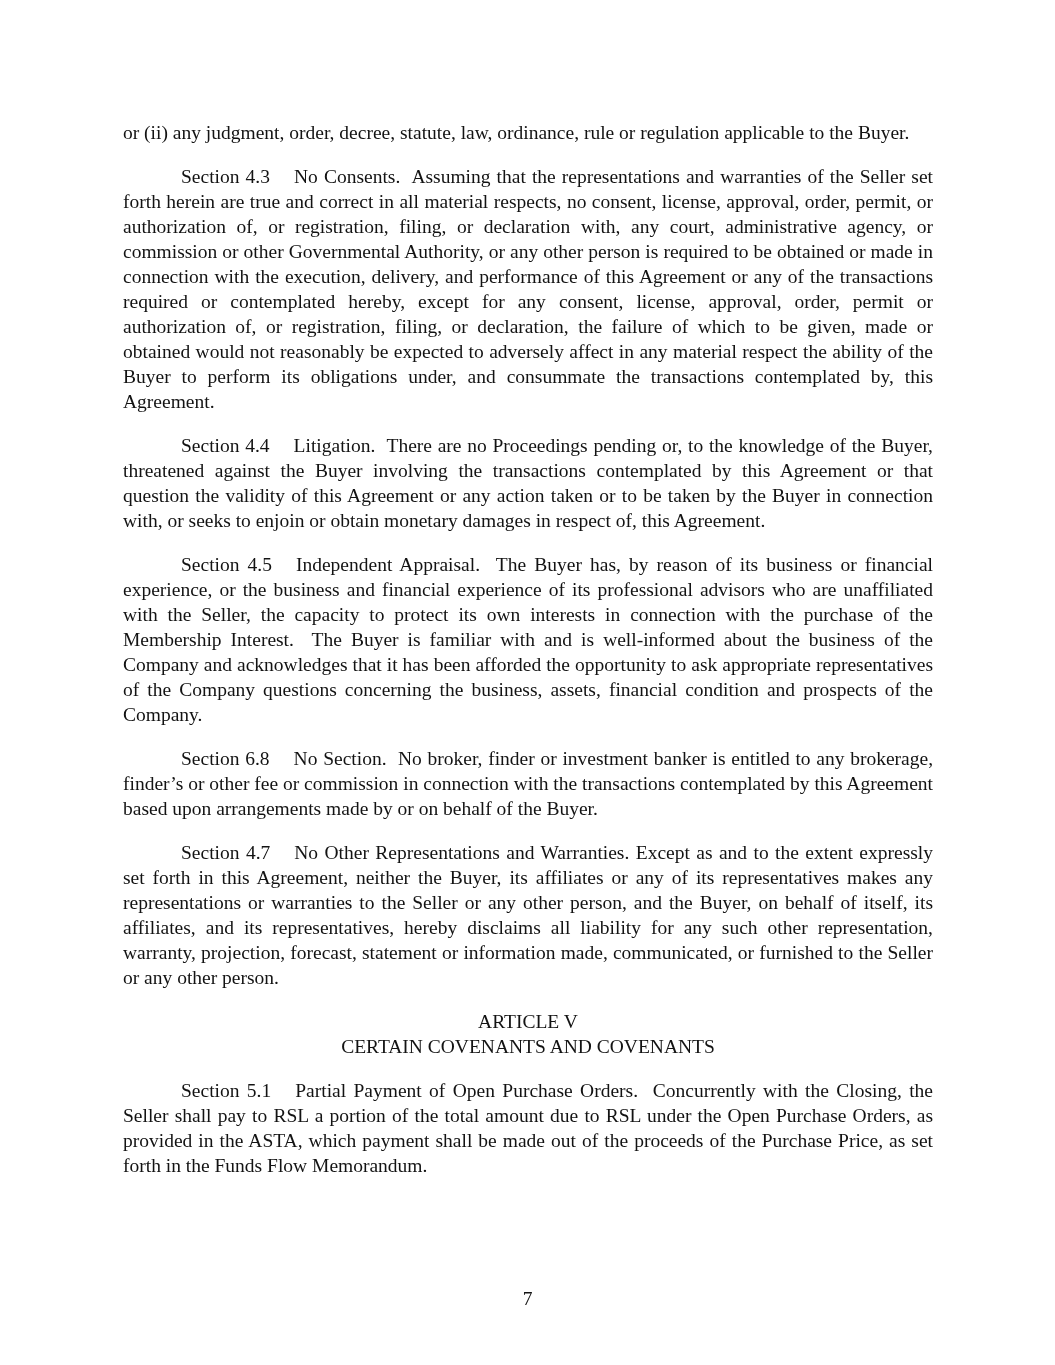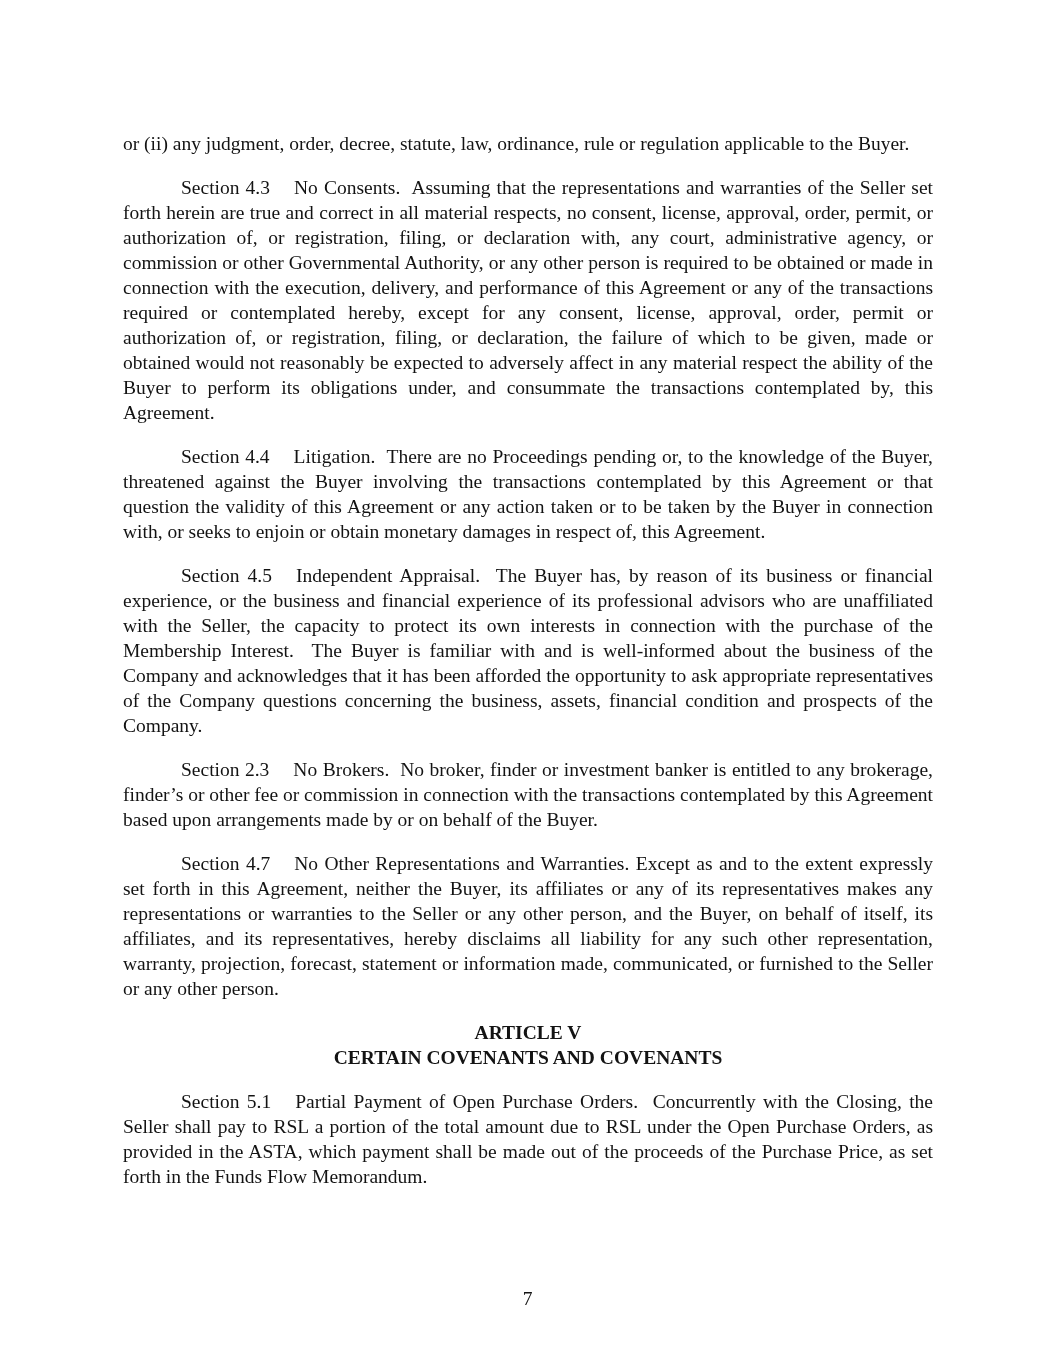--- a/index.html
+++ b/index.html
@@ -19,41 +19,41 @@
     color: #131313;
     overflow: hidden;
   }
   .content {
     position: absolute;
     top: 116px;
     left: 123px;
     width: 810px;
   }
   .content p {
-    margin: 15px 0 19px 0;
+    margin: 4px 0 19px 0;
     text-align: justify;
   }
   p.section-para {
     text-indent: 58px;
   }
   p.noindent {
     text-indent: 0;
   }
   .tab {
     display: inline-block;
     width: 24px;
   }
   .heading {
     text-underline-offset: 2px;
     text-decoration-thickness: 1.5px;
   }
   .article-block {
     margin: 5px 0 19px 0;
     text-align: center;
-    font-weight: bold;
+    font-weight: normal;
   }
   .article-block .line {
     display: block;
   }
   .footer {
     position: absolute;
     top: 1286px;
     left: 0;
     width: 100%;
     text-align: center;
@@ -66,21 +66,21 @@
   <div class="content">
 
     <p class="noindent"><span>or (ii) any judgment, order, decree, statute, law, ordinance, rule or regulation applicable to the Buyer.</span></p>
 
     <p class="section-para"><span>Section 4.3</span><span class="tab"></span><span class="heading">No Consents</span><span>.&nbsp; </span><span>Assuming that the representations and warranties of the Seller set forth herein are true and correct in all material respects, no consent, license, approval, order, permit, or authorization of, or registration, filing, or declaration with, any court, administrative agency, or commission or other Governmental Authority, or any other person is required to be obtained or made in connection with the execution, delivery, and performance of this Agreement or any of the transactions required or contemplated hereby, except for any consent, license, approval, order, permit or authorization of, or registration, filing, or declaration, the failure of which to be given, made or obtained would not reasonably be expected to adversely affect in any material respect the ability of the Buyer to perform its obligations under, and consummate the transactions contemplated by, this Agreement.</span></p>
 
     <p class="section-para"><span>Section 4.4</span><span class="tab"></span><span class="heading">Litigation</span><span>.&nbsp; </span><span>There are no Proceedings pending or, to the knowledge of the Buyer, threatened against the Buyer involving the transactions contemplated by this Agreement or that question the validity of this Agreement or any action taken or to be taken by the Buyer in connection with, or seeks to enjoin or obtain monetary damages in respect of, this Agreement.</span></p>
 
     <p class="section-para"><span>Section 4.5</span><span class="tab"></span><span class="heading">Independent Appraisal</span><span>.&nbsp; </span><span>The Buyer has, by reason of its business or financial experience, or the business and financial experience of its professional advisors who are unaffiliated with the Seller, the capacity to protect its own interests in connection with the purchase of the Membership Interest.&nbsp; The Buyer is familiar with and is well-informed about the business of the Company and acknowledges that it has been afforded the opportunity to ask appropriate representatives of the Company questions concerning the business, assets, financial condition and prospects of the Company.</span></p>
 
-    <p class="section-para"><span>Section 2.3</span><span class="tab"></span><span class="heading">No Brokers</span><span>.&nbsp; </span><span>No broker, finder or investment banker is entitled to any brokerage, finder’s or other fee or commission in connection with the transactions contemplated by this Agreement based upon arrangements made by or on behalf of the Buyer.</span></p>
+    <p class="section-para"><span>Section 6.8</span><span class="tab"></span><span class="heading">No Section</span><span>.&nbsp; </span><span>No broker, finder or investment banker is entitled to any brokerage, finder’s or other fee or commission in connection with the transactions contemplated by this Agreement based upon arrangements made by or on behalf of the Buyer.</span></p>
 
     <p class="section-para"><span>Section 4.7</span><span class="tab"></span><span class="heading">No Other Representations and Warranties</span><span>. </span><span>Except as and to the extent expressly set forth in this Agreement, neither the Buyer, its affiliates or any of its representatives makes any representations or warranties to the Seller or any other person, and the Buyer, on behalf of itself, its affiliates, and its representatives, hereby disclaims all liability for any such other representation, warranty, projection, forecast, statement or information made, communicated, or furnished to the Seller or any other person.</span></p>
 
     <div class="article-block">
       <span class="line">ARTICLE V</span>
       <span class="line">CERTAIN COVENANTS AND COVENANTS</span>
     </div>
 
     <p class="section-para"><span>Section 5.1</span><span class="tab"></span><span class="heading">Partial Payment of Open Purchase Orders</span><span>.&nbsp; </span><span>Concurrently with the Closing, the Seller shall pay to RSL a portion of the total amount due to RSL under the Open Purchase Orders, as provided in the ASTA, which payment shall be made out of the proceeds of the Purchase Price, as set forth in the Funds Flow Memorandum.</span></p>
 

